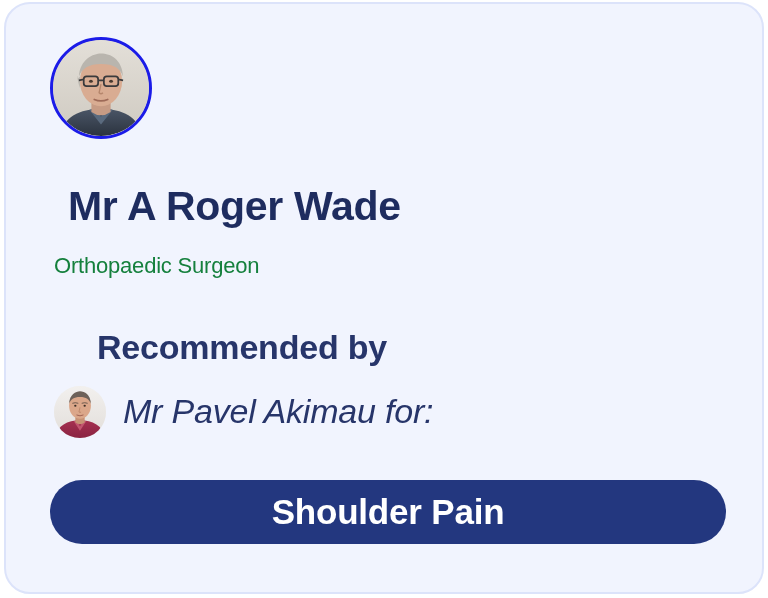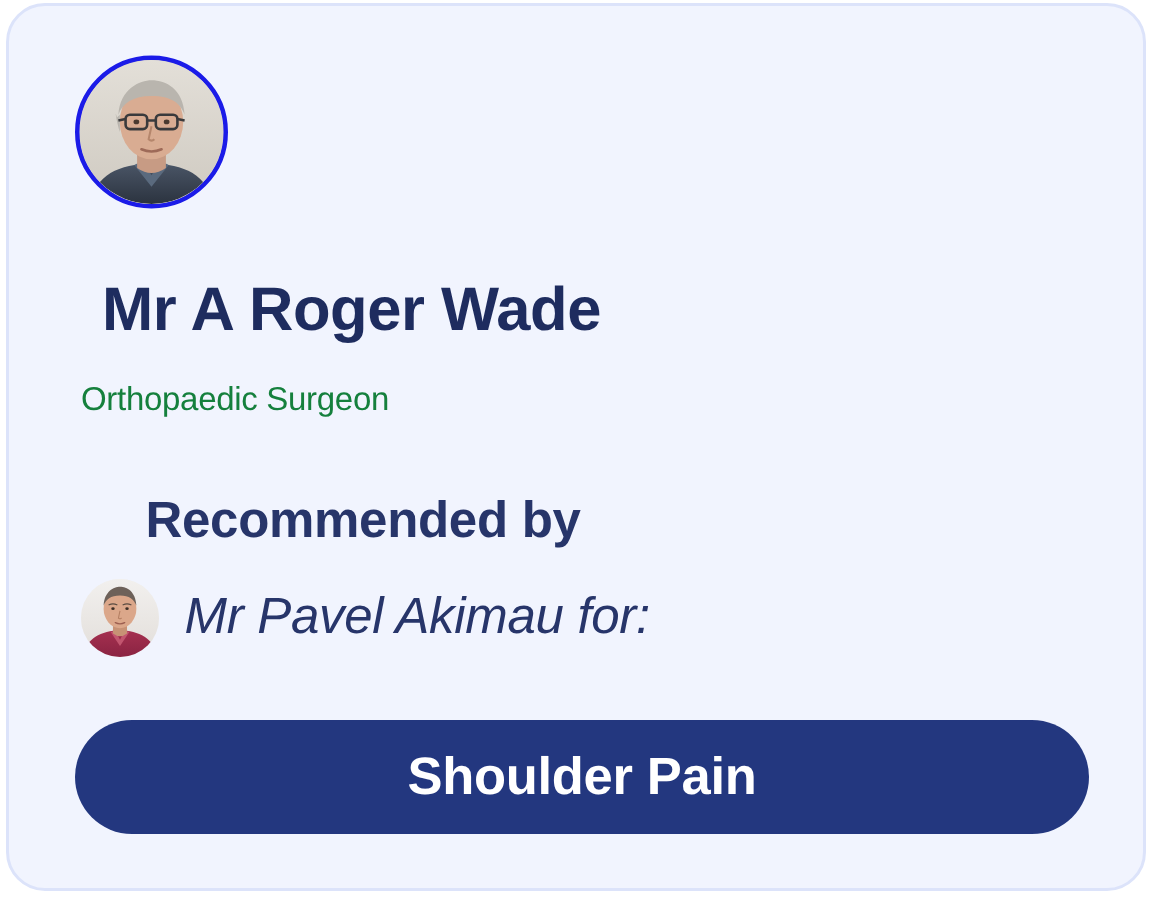--- a/index.html
+++ b/index.html
@@ -130,21 +130,21 @@
     letter-spacing: -0.2px;
     line-height: 1.1;
   }
 
   
   .condition-button {
     position: absolute;
     left: 44px;
     top: 476px;
     width: 676px;
-    height: 76px;
+    height: 64px;
     border: none;
     border-radius: 38px;
     background: #23377F;
     color: #FFFFFF;
     font-family: "Liberation Sans", sans-serif;
     font-size: 35px;
     font-weight: 700;
     letter-spacing: -0.2px;
     cursor: pointer;
     display: flex;

